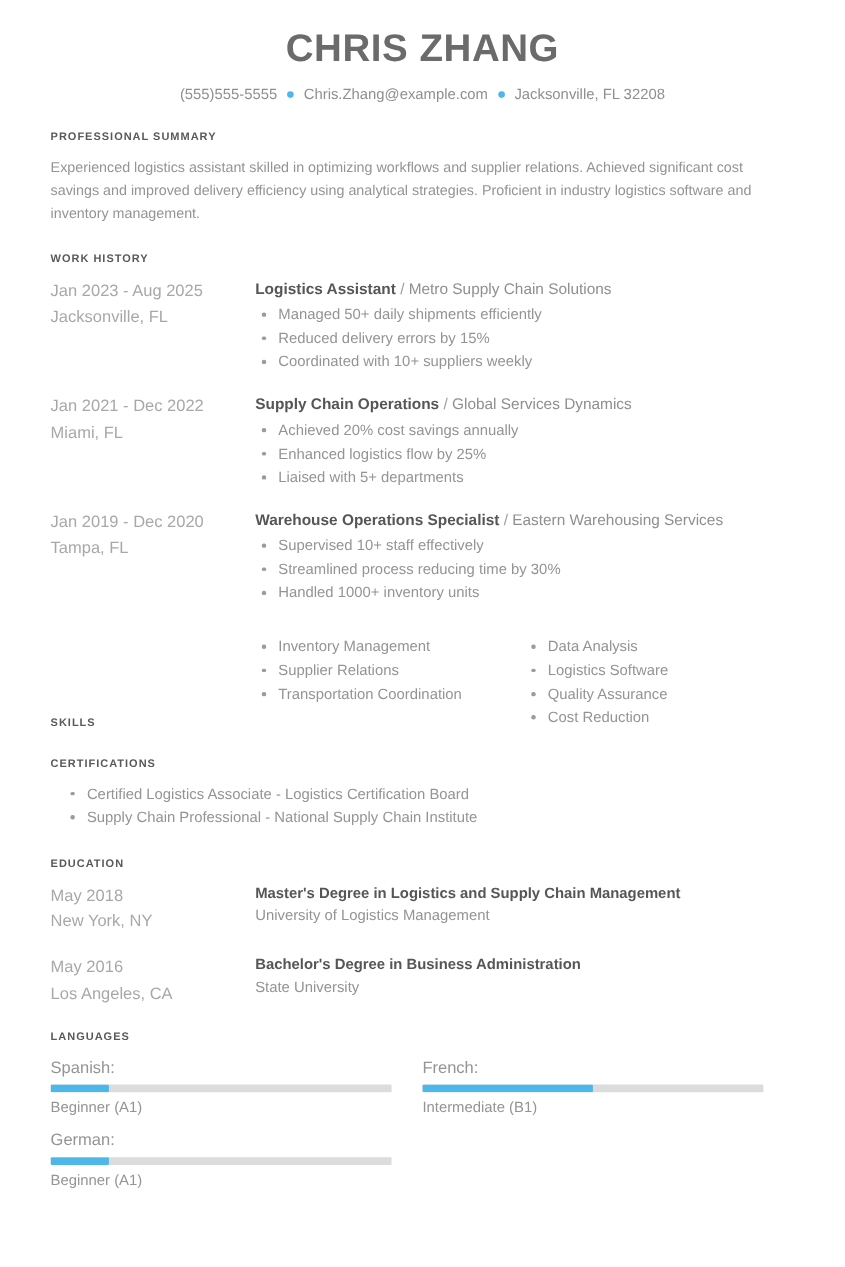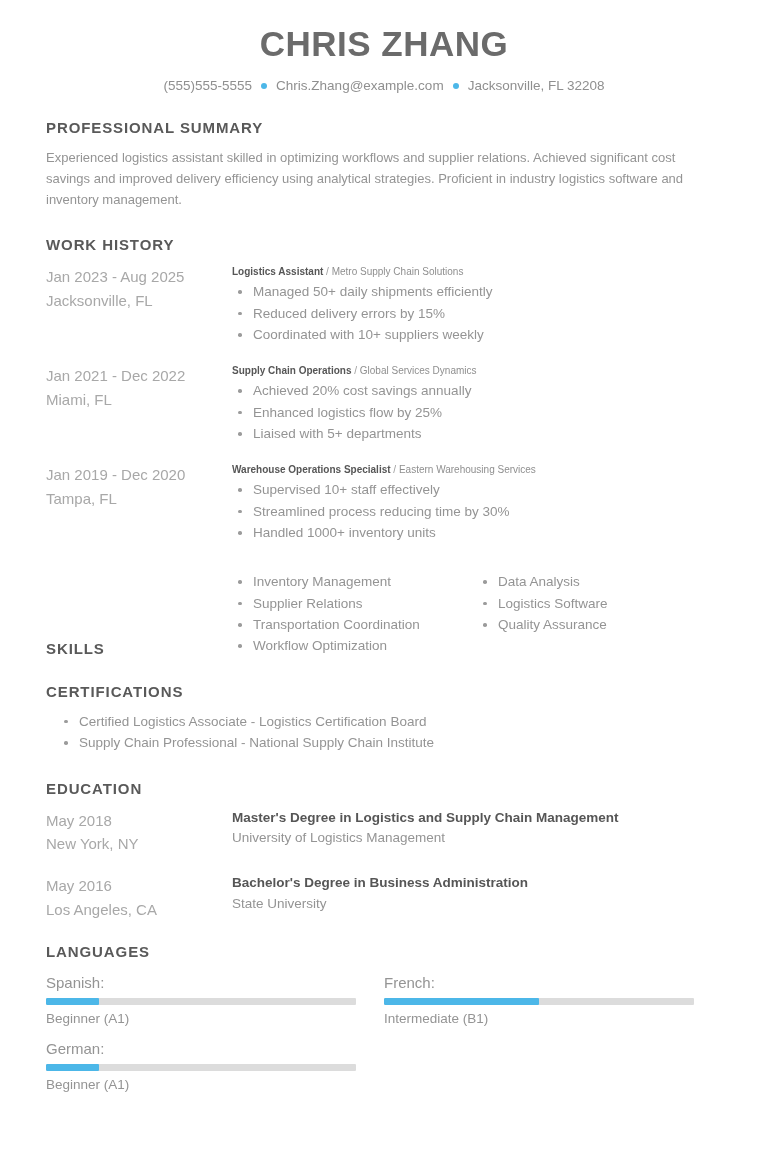--- a/index.html
+++ b/index.html
@@ -53,21 +53,21 @@
     background: #4cb7e8;
     display: inline-block;
     flex: none;
   }
 
   
   .section { margin-top: 26px; }
   .section.tight { margin-top: 22px; }
 
   .section-title {
-    font-size: 15px;
+    font-size: 10px;
     font-weight: bold;
     color: #595959;
     letter-spacing: 0.9px;
     margin-bottom: 11px;
   }
 
   .summary-text {
     font-size: 13px;
     line-height: 1.62;
     color: #949494;
@@ -86,21 +86,21 @@
     flex: none;
     font-size: 15px;
     line-height: 1.55;
     color: #a8a8a8;
     padding-top: 1px;
   }
 
   .entry-right { flex: 1; }
 
   .job-heading {
-    font-size: 10px;
+    font-size: 14px;
     line-height: 1.5;
     color: #8f8f8f;
   }
   .job-title {
     font-weight: bold;
     color: #565656;
   }
   .job-sep { color: #9e9e9e; }
 
   .bullets {
@@ -298,28 +298,28 @@
     <div class="skills-row">
       <div class="skills-title-col">
         <div class="section-title">SKILLS</div>
       </div>
       <div class="skills-cols">
         <div class="skills-col">
           <ul class="bullets">
             <li>Inventory Management</li>
             <li>Supplier Relations</li>
             <li>Transportation Coordination</li>
-            <li>Workflow Optimization</li>
           </ul>
         </div>
         <div class="skills-col">
           <ul class="bullets">
             <li>Data Analysis</li>
             <li>Logistics Software</li>
             <li>Quality Assurance</li>
+            <li>Cost Reduction</li>
           </ul>
         </div>
       </div>
     </div>
   </div>
 
   <div class="section">
     <div class="section-title">CERTIFICATIONS</div>
     <ul class="cert-list">
       <li>Certified Logistics Associate - Logistics Certification Board</li>

